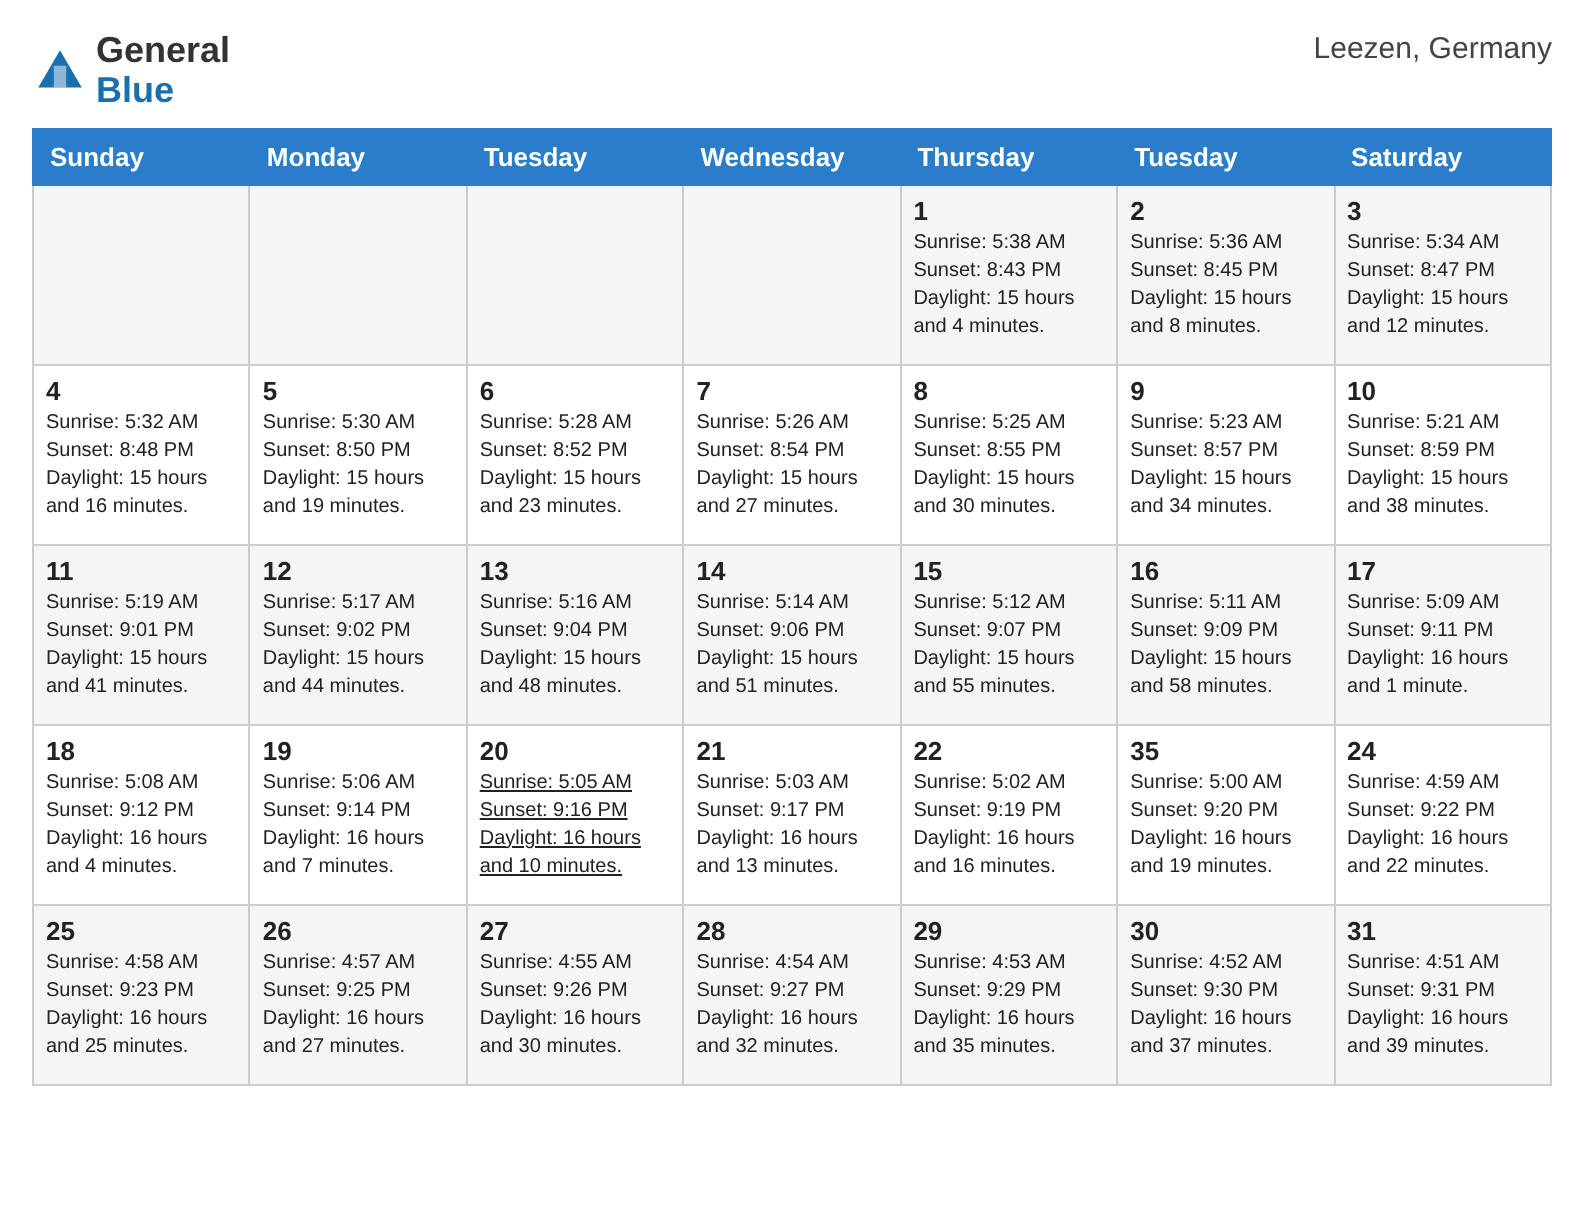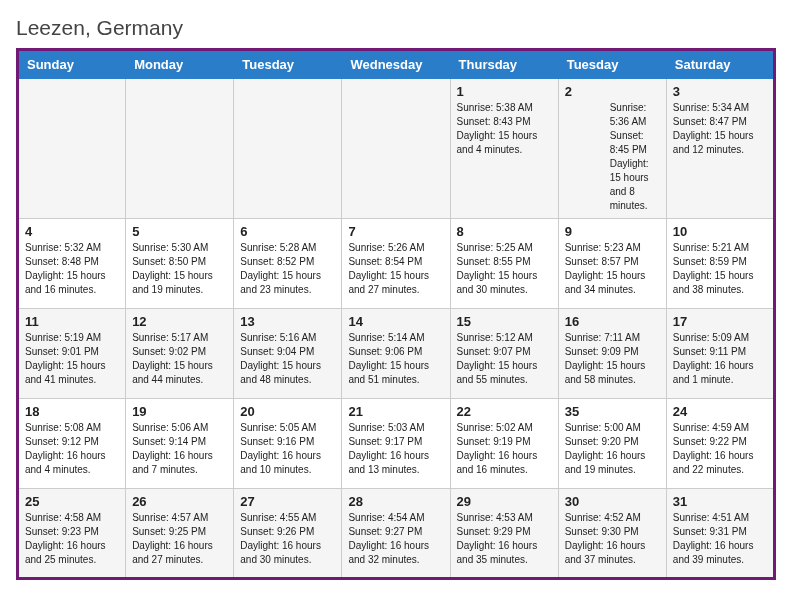--- a/index.html
+++ b/index.html
@@ -35,27 +35,27 @@
     .title-block {
       text-align: right;
     }
     .month-title {
       font-size: 36px;
       font-weight: bold;
       color: #222;
       line-height: 1;
     }
     .location {
-      font-size: 21px;
+      font-size: 15px;
       color: #444;
     }
     .calendar {
       width: 100%;
       border-collapse: collapse;
-      border: 3px solid #701a75;
+      border: 1px solid #701a75;
     }
     .calendar th {
       background-color: #2a7dc9;
       color: #fff;
       text-align: left;
       padding: 6px 8px;
       font-size: 13px;
       border: 1px solid #2a7dc9;
     }
     .calendar td {
@@ -86,20 +86,30 @@
       color: #222;
     }
     .empty-cell {
       background: #f5f5f5 !important;
     }
   </style>
 </head>
 <body>
 
 <div class="header">
+  <div class="logo">
+    <svg class="logo-icon" viewBox="0 0 36 36">
+      <polygon points="18,4 32,28 4,28" fill="#1a6faf"></polygon>
+      <rect x="14" y="14" width="8" height="14" fill="#fff" opacity="0.5"></rect>
+    </svg>
+    <div class="logo-text">
+      <span class="logo-general">General</span><br>
+      <span class="logo-blue">Blue</span>
+    </div>
+  </div>
   <div class="title-block">
     <div class="location">Leezen, Germany</div>
   </div>
 </div>
 
 <table class="calendar">
   <thead>
     <tr>
     <th>Sunday</th>
         <th>Monday</th>
@@ -118,21 +128,21 @@
         <td class="empty-cell"></td>
         <td>
           <span class="day-num">1</span>
           <div class="day-info" style="white-space: pre-line;">Sunrise: 5:38 AM
 Sunset: 8:43 PM
 Daylight: 15 hours
 and 4 minutes.</div>
         </td>
         <td>
           <span class="day-num">2</span>
-          <div class="day-info" style="white-space: pre-line; margin-left: 45px;">Sunrise: 5:36 AM
+          <div class="day-info" style="white-space: pre-line;">Sunrise: 5:36 AM
 Sunset: 8:45 PM
 Daylight: 15 hours
 and 8 minutes.</div>
         </td>
         <td>
           <span class="day-num">3</span>
           <div class="day-info" style="white-space: pre-line;">Sunrise: 5:34 AM
 Sunset: 8:47 PM
 Daylight: 15 hours
 and 12 minutes.</div>
@@ -220,21 +230,21 @@
         </td>
         <td>
           <span class="day-num">15</span>
           <div class="day-info" style="white-space: pre-line;">Sunrise: 5:12 AM
 Sunset: 9:07 PM
 Daylight: 15 hours
 and 55 minutes.</div>
         </td>
         <td>
           <span class="day-num">16</span>
-          <div class="day-info" style="white-space: pre-line;">Sunrise: 7:11 AM
+          <div class="day-info" style="white-space: pre-line;">Sunrise: 5:11 AM
 Sunset: 9:09 PM
 Daylight: 15 hours
 and 58 minutes.</div>
         </td>
         <td>
           <span class="day-num">17</span>
           <div class="day-info" style="white-space: pre-line;">Sunrise: 5:09 AM
 Sunset: 9:11 PM
 Daylight: 16 hours
 and 1 minute.</div>
@@ -250,21 +260,21 @@
         </td>
         <td>
           <span class="day-num">19</span>
           <div class="day-info" style="white-space: pre-line;">Sunrise: 5:06 AM
 Sunset: 9:14 PM
 Daylight: 16 hours
 and 7 minutes.</div>
         </td>
         <td>
           <span class="day-num">20</span>
-          <div class="day-info" style="white-space: pre-line;">Sunrise: 5:05 AM
+          <div class="day-info" style="white-space: pre-line; text-decoration: underline;">Sunrise: 5:05 AM
 Sunset: 9:16 PM
 Daylight: 16 hours
 and 10 minutes.</div>
         </td>
         <td>
           <span class="day-num">21</span>
           <div class="day-info" style="white-space: pre-line;">Sunrise: 5:03 AM
 Sunset: 9:17 PM
 Daylight: 16 hours
 and 13 minutes.</div>

